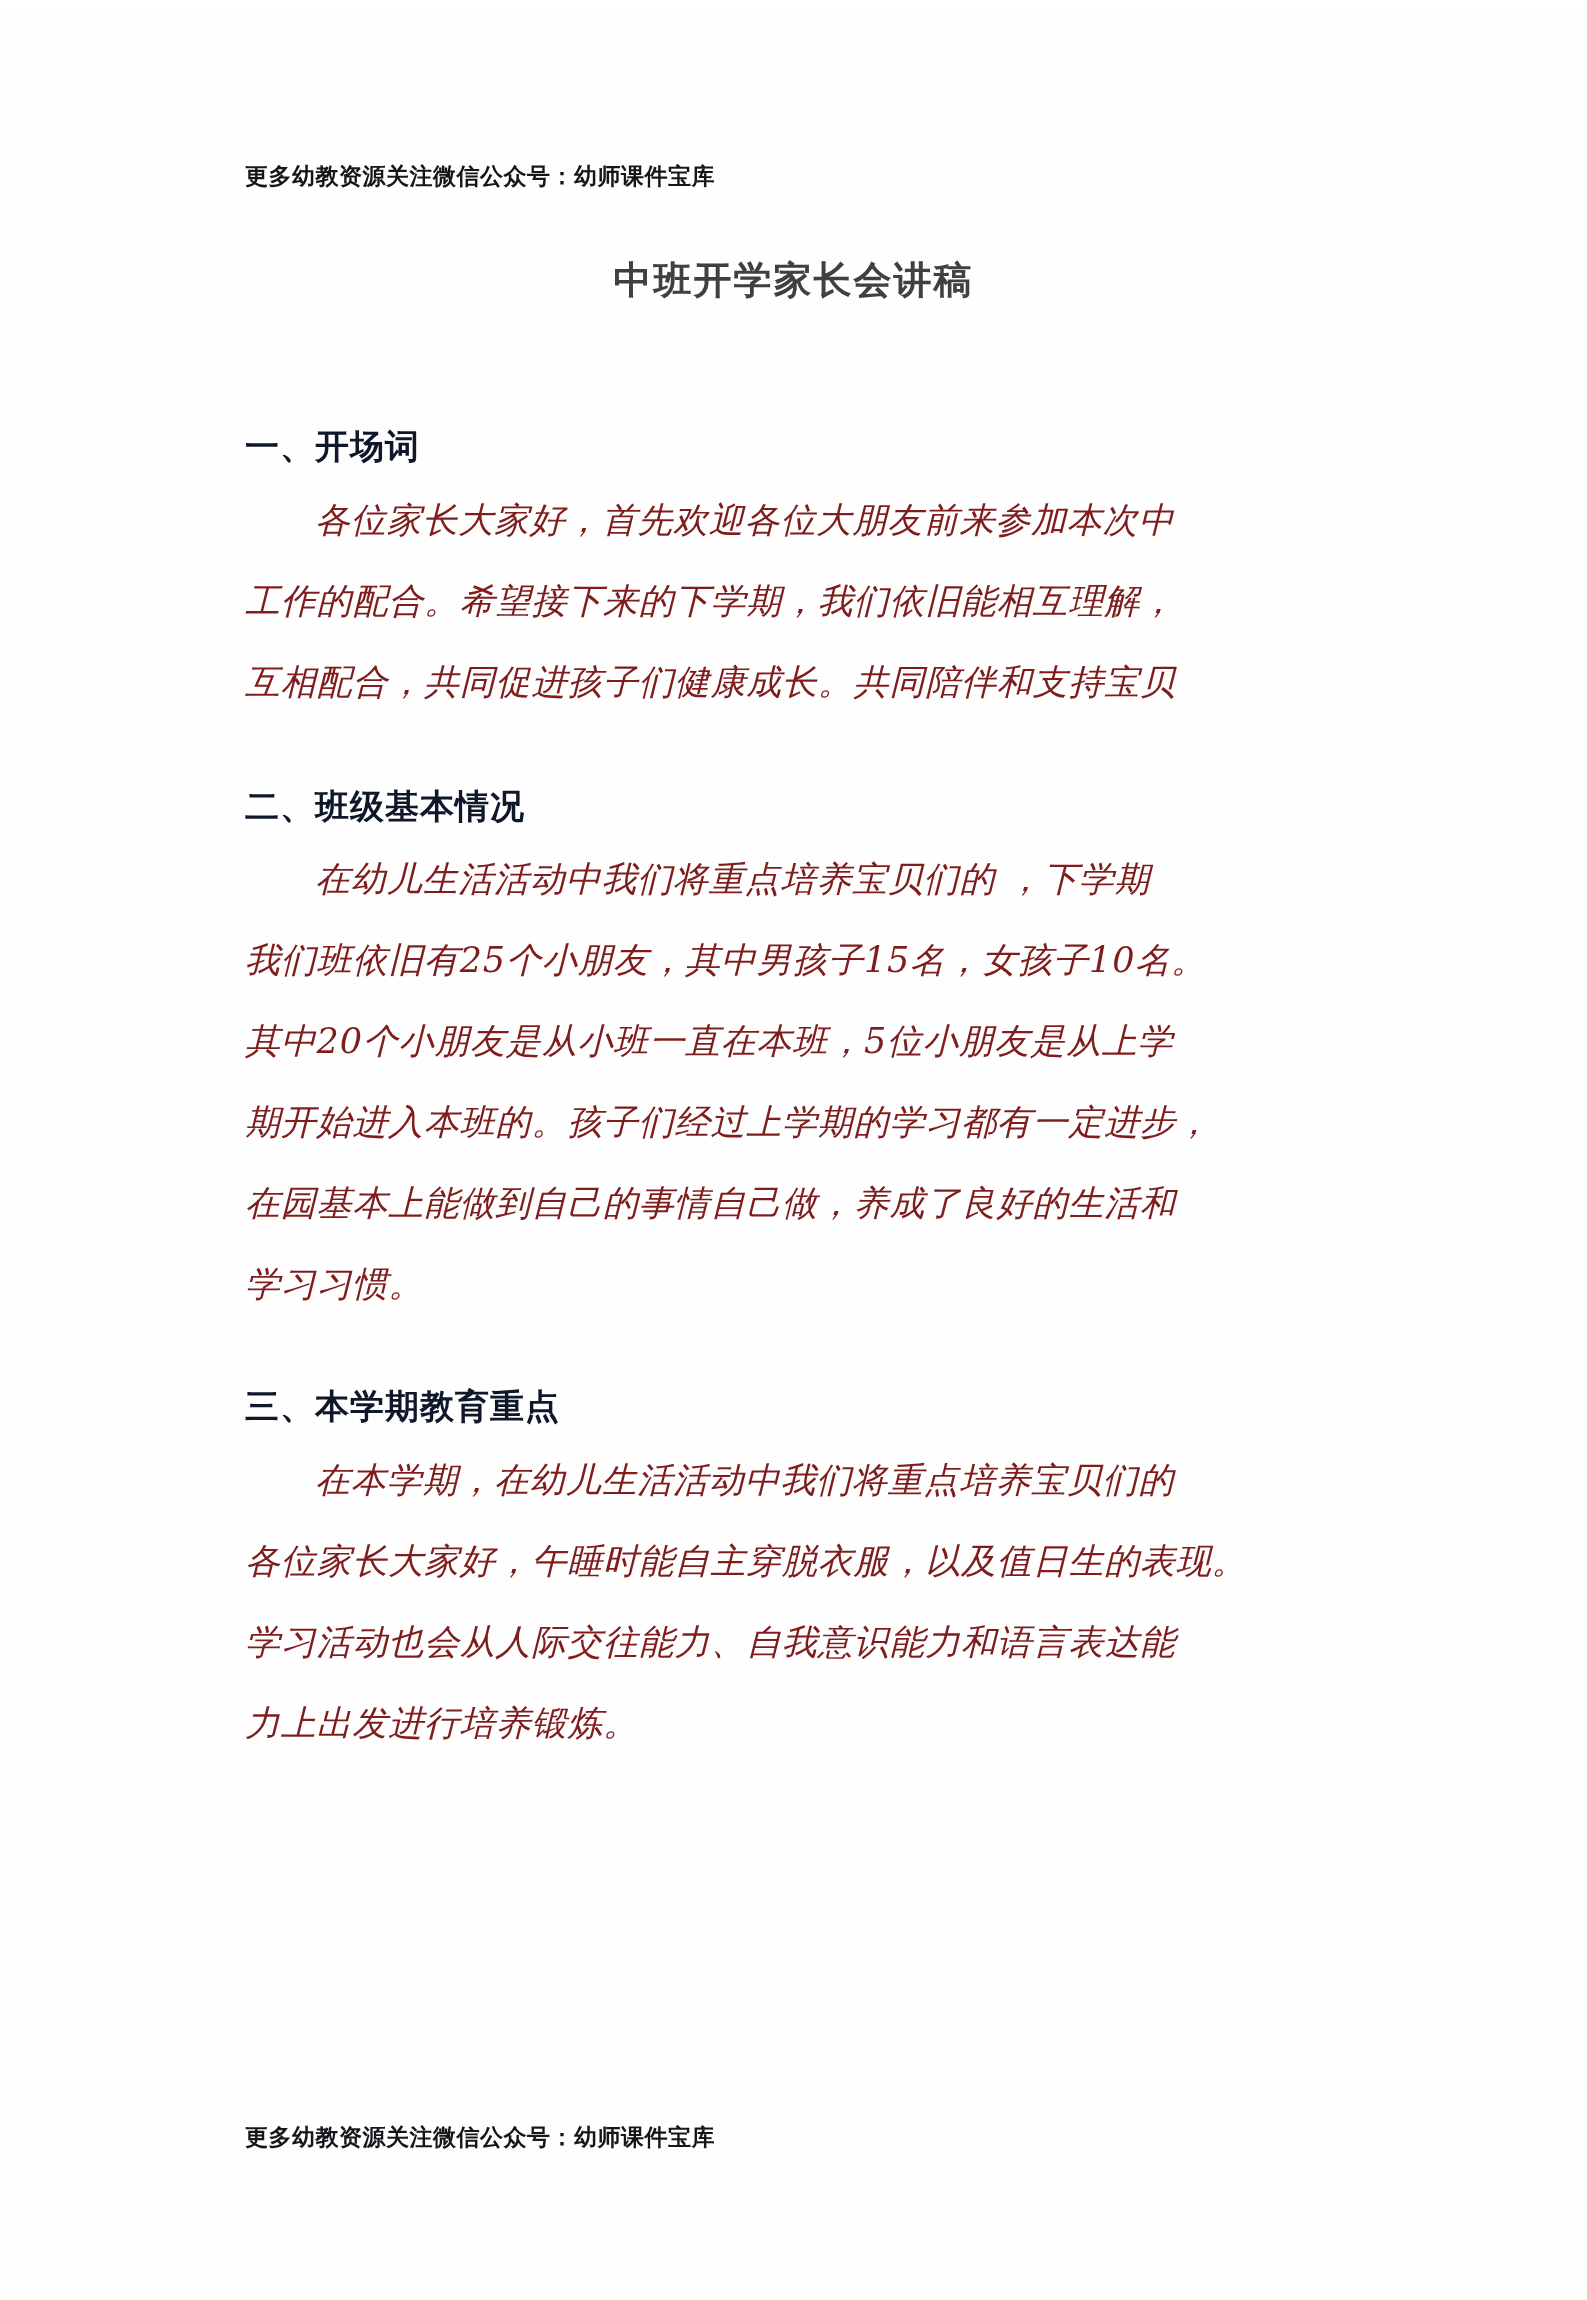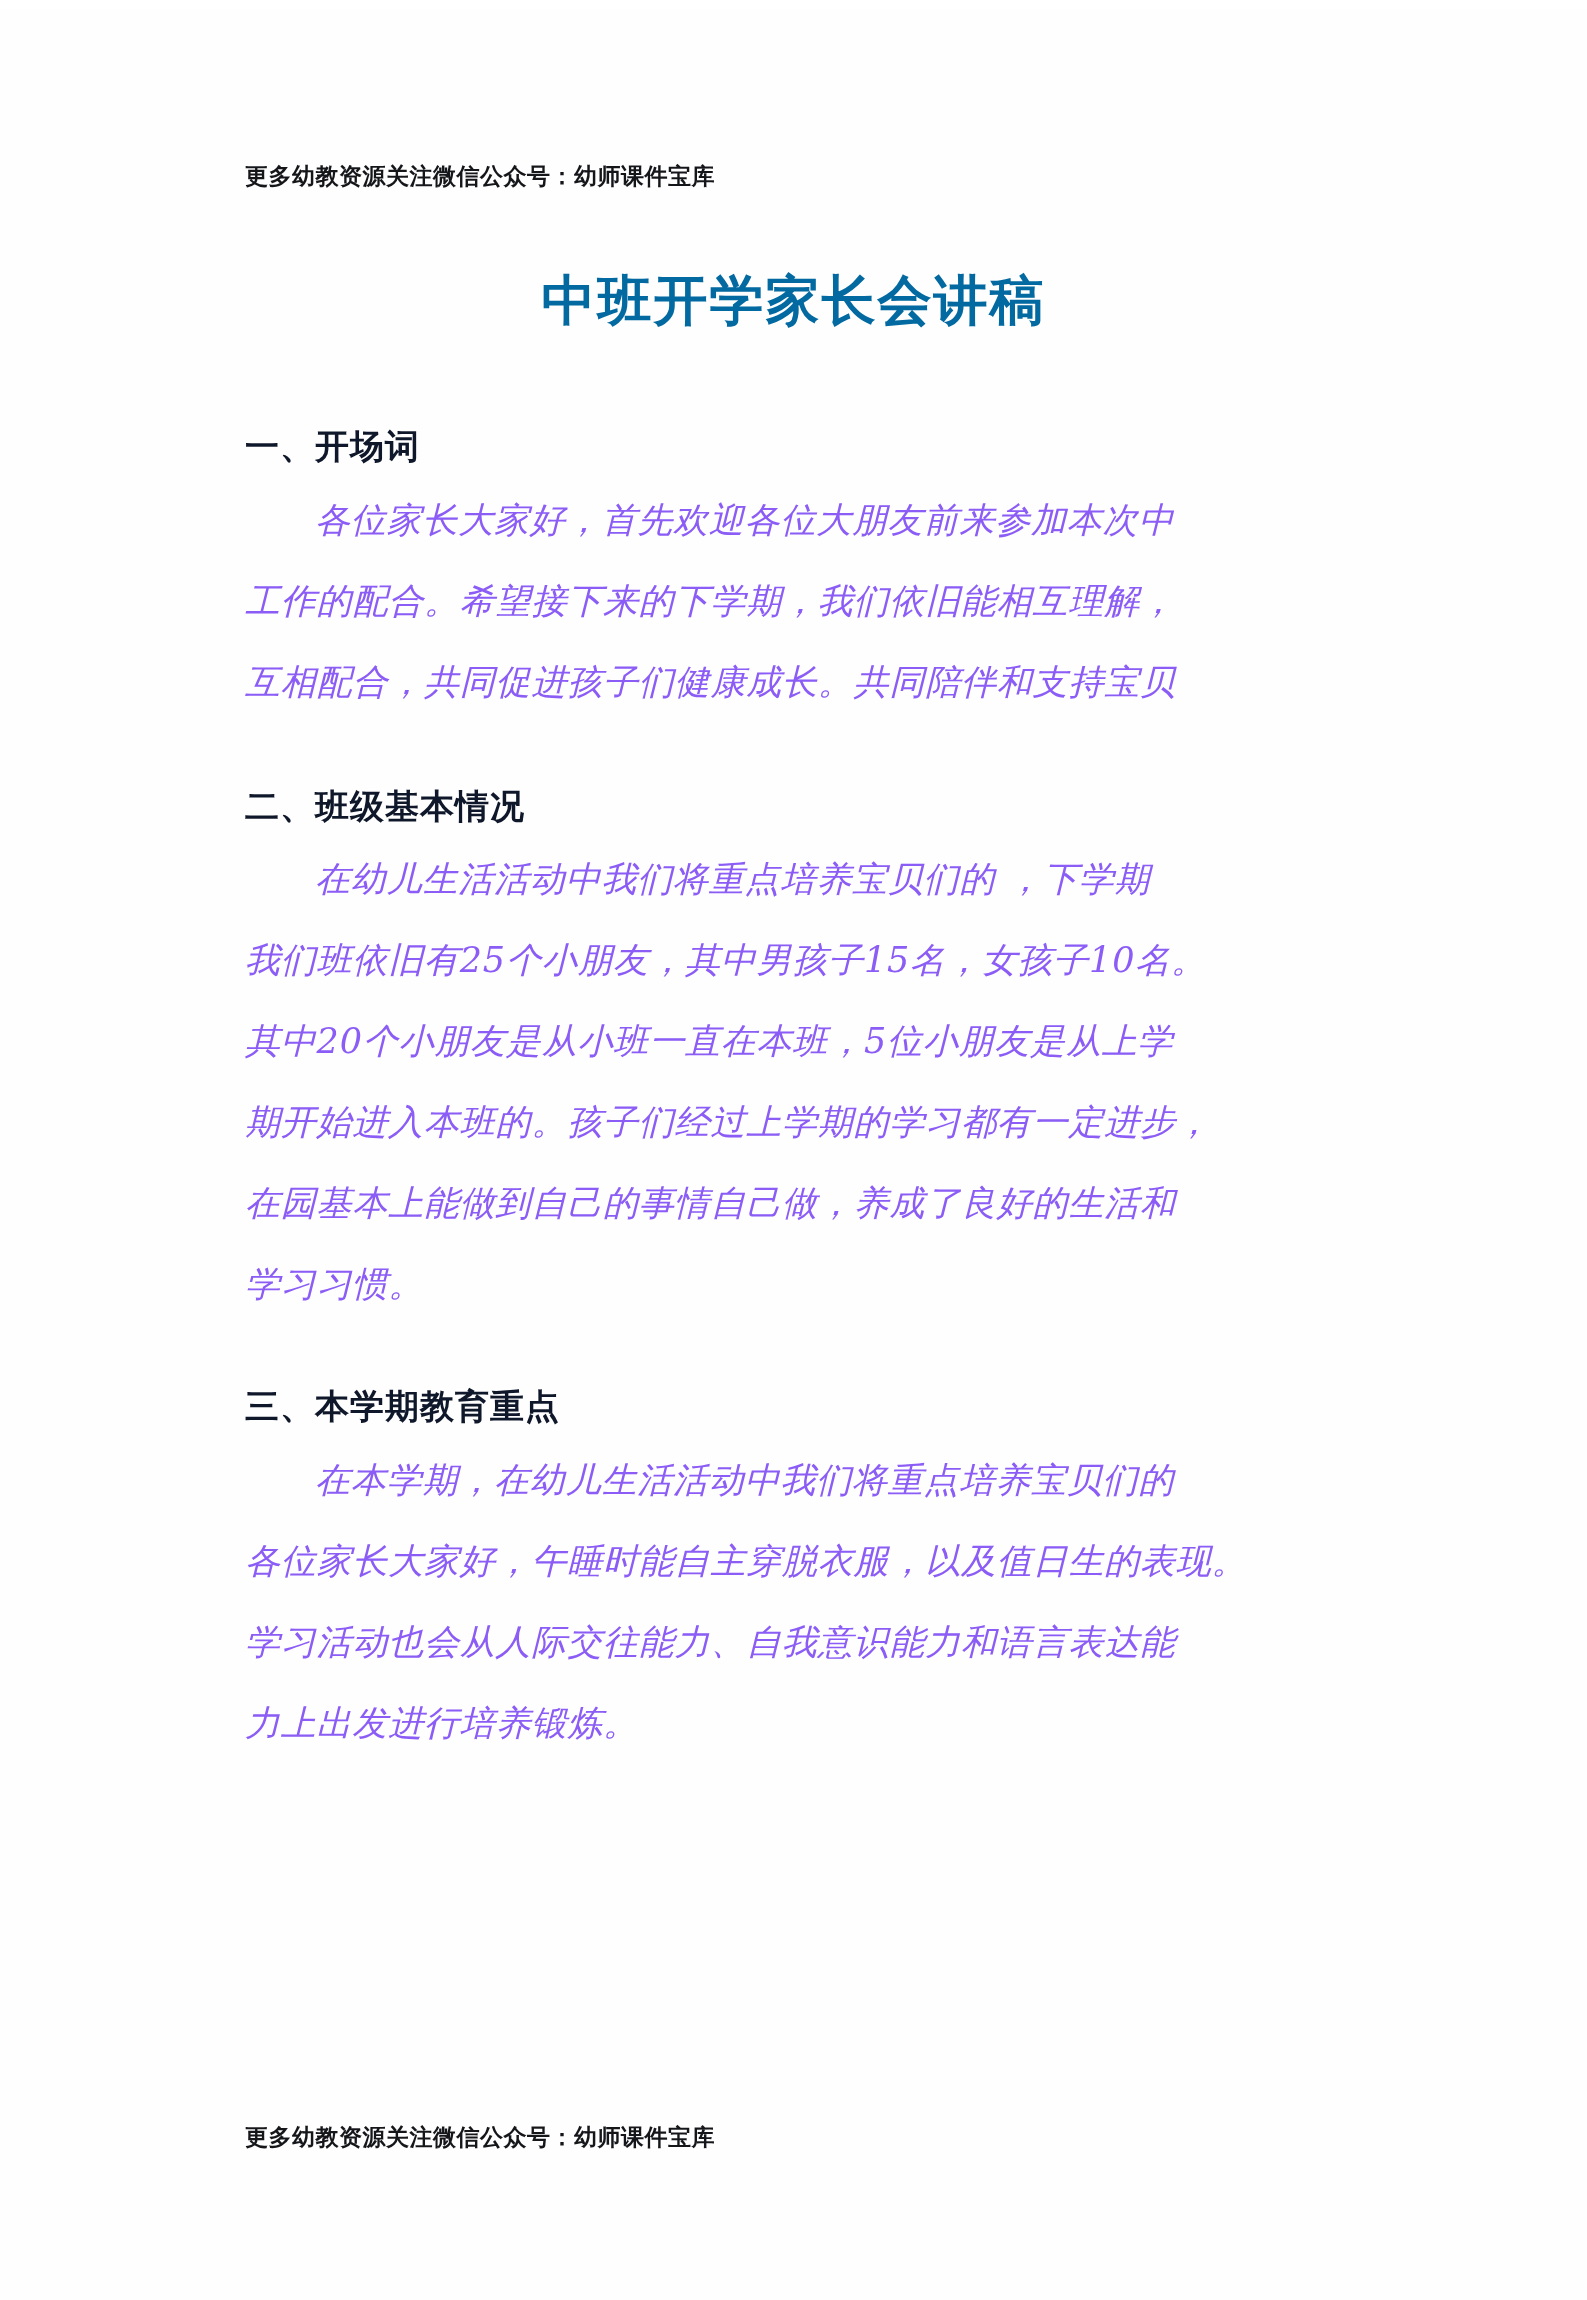--- a/index.html
+++ b/index.html
@@ -43,23 +43,23 @@
 
   
   .doc-title {
     position: absolute;
     top: 224px;
     left: 0;
     width: 1587px;
     text-align: center;
     font-family: "DejaVu Serif", "Liberation Serif", serif;
     font-weight: 700;
-    font-size: 54px;
+    font-size: 38px;
     letter-spacing: 2px;
-    color: #0369a1;
+    color: #404040;
     line-height: 1.18;
   }
 
   
   .content {
     position: absolute;
     top: 416px;
     left: 245px;
     width: 1112px;
   }
@@ -74,21 +74,21 @@
     letter-spacing: 1px;
     color: #0f172a;
     margin: 0 0 12px 0;
     white-space: pre;
   }
 
   .section-body {
     font-family: "DejaVu Serif", "Liberation Serif", serif;
     font-size: 35px;
     line-height: 81px;
-    color: #8b5cf6;
+    color: #7f1d1d;
     margin: 0;
     text-align: justify;
     text-justify: inter-character;
     letter-spacing: 0.8px;
     font-style: italic;
     transform: none;
   }
 
   
   .ln {

